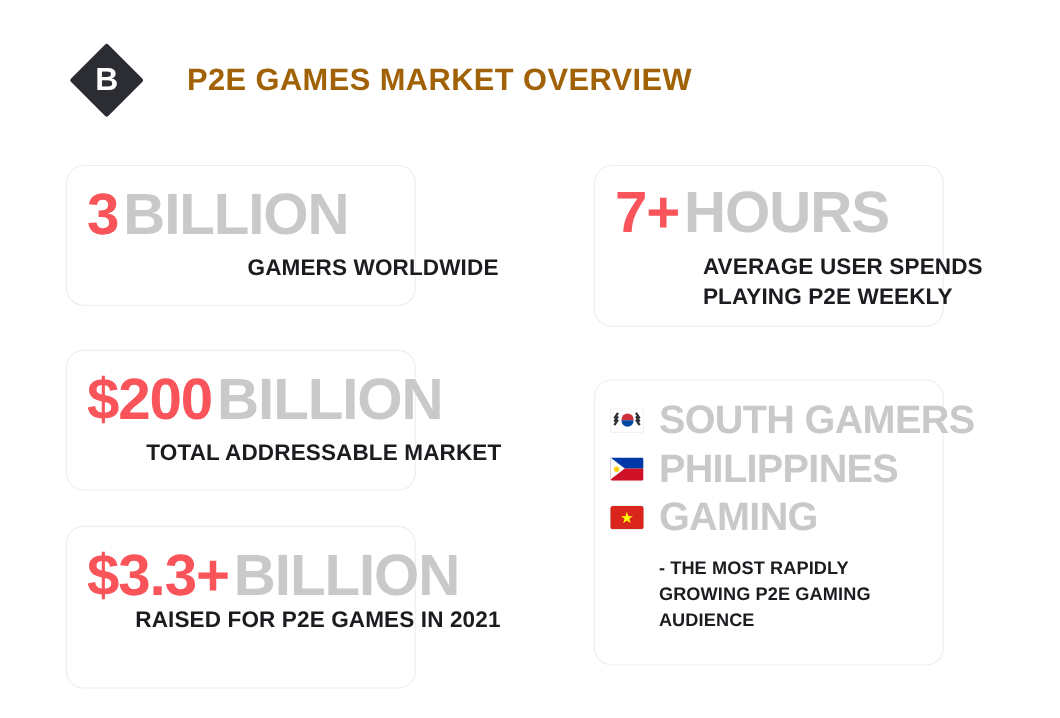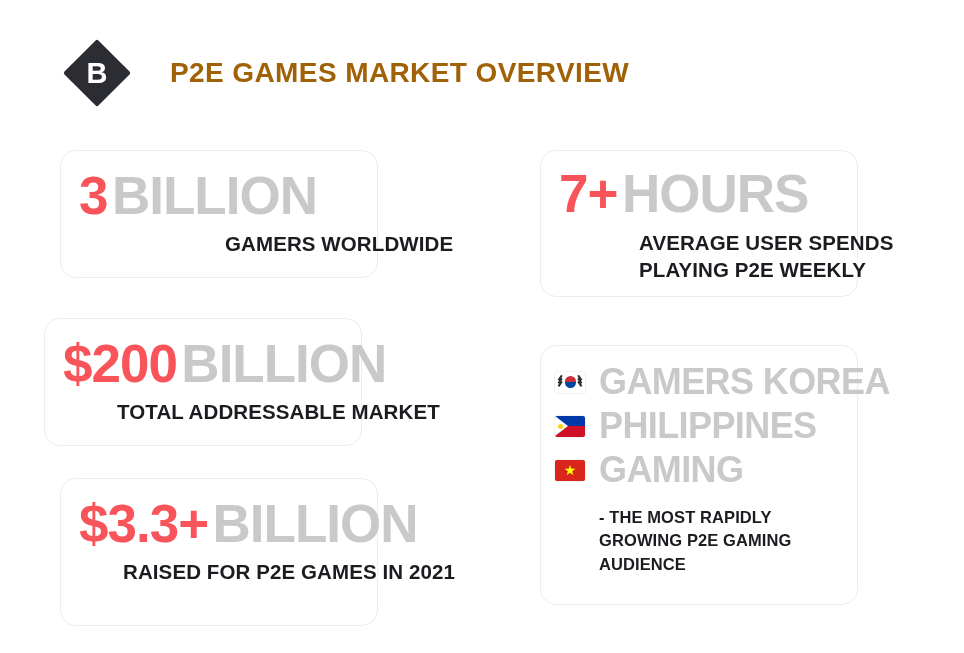--- a/index.html
+++ b/index.html
@@ -97,34 +97,34 @@
     font-size: 20.5px;
     font-weight: bold;
     color: #1b1c20;
     letter-spacing: 0.1px;
     line-height: 1.32;
     white-space: nowrap;
   }
 
   
   #card-gamers      { left: 60px;  top: 150px; width: 318px;  height: 128px; }
-  #card-tam         { left: 44px;  top: 318px; width: 318px;  height: 128px; }
+  #card-tam         { left: 60px;  top: 318px; width: 318px;  height: 128px; }
   #card-raised      { left: 60px;  top: 478px; width: 318px;  height: 148px; }
   #card-hours       { left: 540px; top: 150px; width: 318px;  height: 147px; }
   #card-countries   { left: 540px; top: 345px; width: 318px;  height: 260px; }
 
   #card-gamers   .card-content { left: 18px; top: 18px; }
   #card-tam      .card-content { left: 18px; top: 18px; }
   #card-raised   .card-content { left: 18px; top: 18px; }
   #card-hours    .card-content { left: 18px; top: 16px; }
   #card-countries .card-content { left: 14px; top: 14px; }
 
   .cap-indent-1 { margin-left: 146px; margin-top: 8px; }
   .cap-indent-2 { margin-left: 54px;  margin-top: 8px; text-align: right; }
-  .cap-indent-3 { margin-left: 44px;  margin-top: 8px; }
+  .cap-indent-3 { margin-left: 44px;  }
   .cap-indent-4 { margin-left: 80px;  margin-top: 9px; }
 
   
   .country-row {
     display: flex;
     align-items: center;
     gap: 14px;
     height: 44px;
   }
   .flag {
@@ -265,21 +265,21 @@
       <span class="flag flag-kr">
         <span class="kr-circle-top"></span>
         <span class="kr-circle-bot"></span>
         <span class="kr-bar" style="left:2px;  top:5px;  transform:rotate(-56deg);"></span>
         <span class="kr-bar" style="left:2px;  top:8px;  transform:rotate(-56deg);"></span>
         <span class="kr-bar" style="left:2px;  top:11px; transform:rotate(-56deg);"></span>
         <span class="kr-bar" style="left:22px; top:5px;  transform:rotate(56deg);"></span>
         <span class="kr-bar" style="left:22px; top:8px;  transform:rotate(56deg);"></span>
         <span class="kr-bar" style="left:22px; top:11px; transform:rotate(56deg);"></span>
       </span>
-      <span class="country-name">GAMERS KOREA</span>
+      <span class="country-name">SOUTH GAMERS</span>
     </div>
 
     <div class="country-row">
       <span class="flag flag-ph">
         <span class="ph-blue"></span>
         <span class="ph-red"></span>
         <span class="ph-tri"></span>
         <span class="ph-sun"></span>
       </span>
       <span class="country-name">PHILIPPINES</span>

